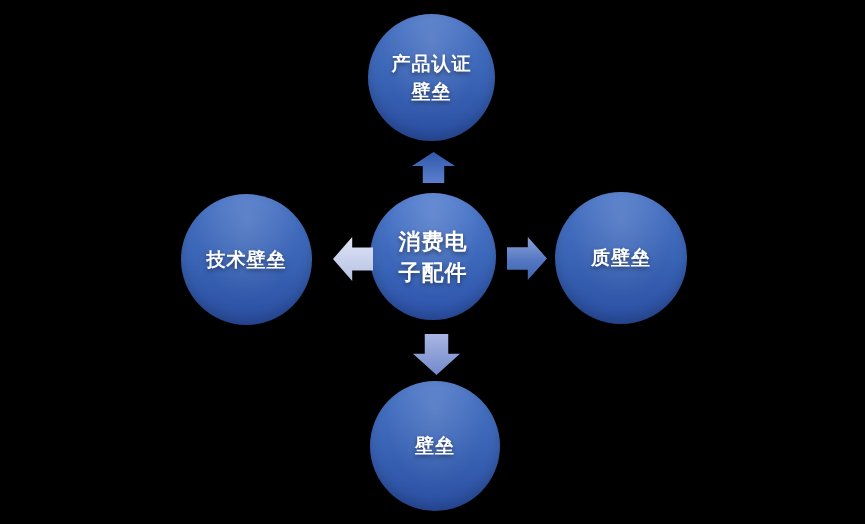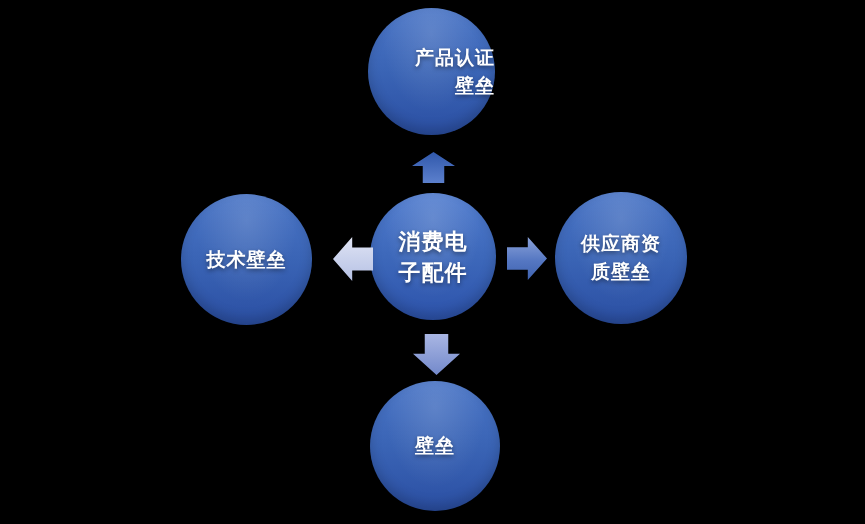--- a/index.html
+++ b/index.html
@@ -34,21 +34,21 @@
   }
   .circle .line {
     display: block;
     text-shadow: 0 2px 4px rgba(0,0,0,0.45);
     letter-spacing: 1px;
   }
   .satellite {
     font-size: 19px;
     line-height: 28px;
   }
-  .node-top    { left: 368px; top: 8px;  width: 127px; height: 127px; align-items: flex-end; }
+  .node-top    { left: 368px; top: 14px;  width: 127px; height: 127px; }
   .node-left   { left: 181px; top: 194px; width: 131px; height: 131px; }
   .node-right  { left: 555px; top: 192px; width: 132px; height: 132px; }
   .node-bottom { left: 370px; top: 381px; width: 130px; height: 130px; }
   .node-center {
     left: 370px; top: 193px; width: 126px; height: 127px;
     font-size: 22px;
     line-height: 31px;
     background:
       radial-gradient(ellipse at 50% 20%, rgba(255,255,255,0.16), rgba(255,255,255,0) 55%),
       linear-gradient(180deg, #4f7bce 0%, #3d68ba 50%, #2d53ab 100%);
@@ -92,21 +92,20 @@
   <div class="circle satellite node-left">
     <span class="line">技术壁垒</span>
   </div>
 
   <div class="circle node-center">
     <span class="line">消费电</span>
     <span class="line">子配件</span>
   </div>
 
   <div class="circle satellite node-right">
-    <span class="line">供应商资</span>
     <span class="line">质壁垒</span>
   </div>
 
   <div class="circle satellite node-bottom">
     <span class="line">壁垒</span>
   </div>
 
   <div class="arrow arrow-up"></div>
   <div class="arrow arrow-right"></div>
   <div class="arrow arrow-down"></div>

